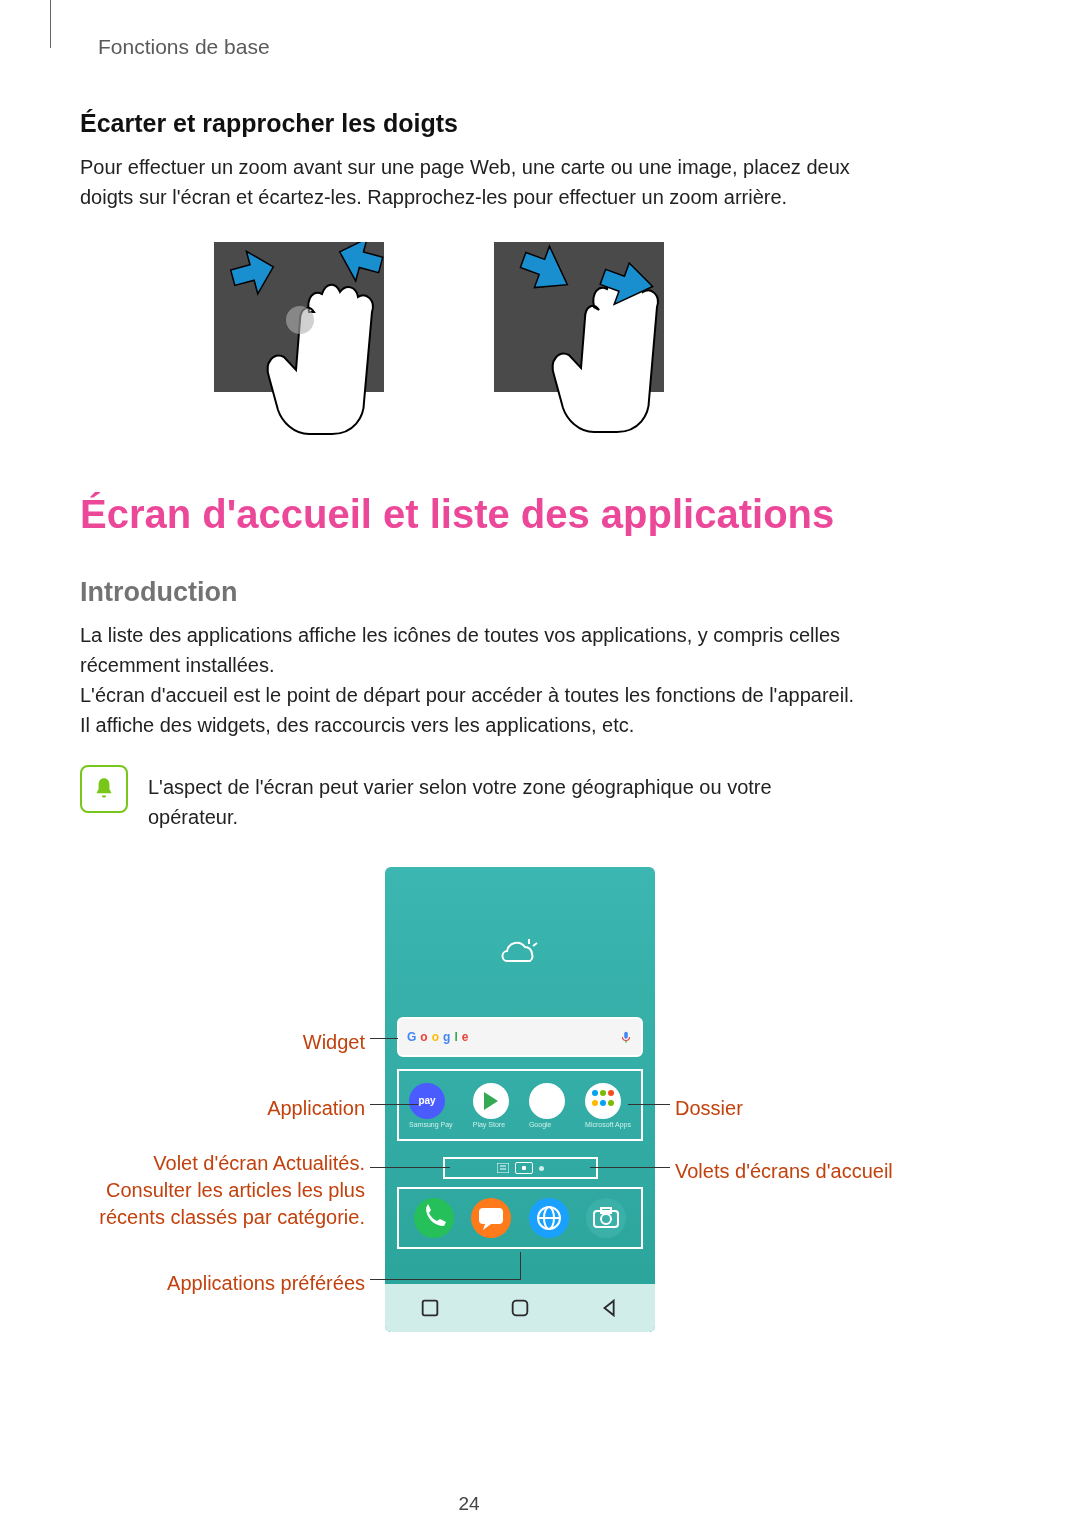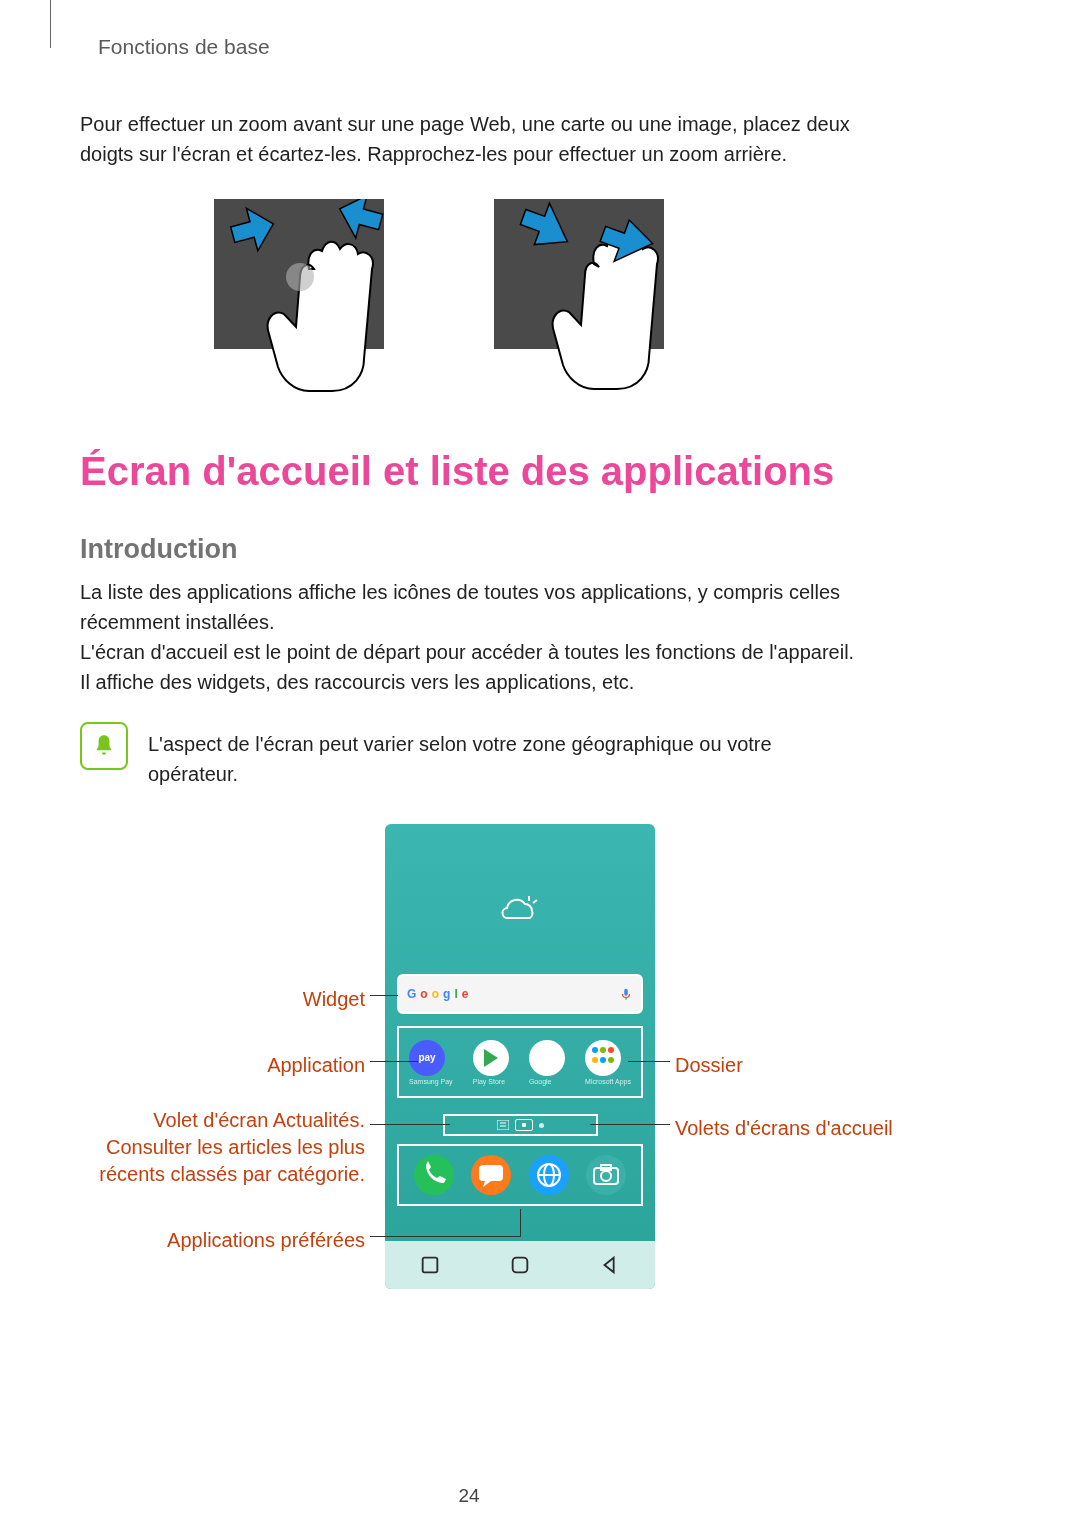--- a/index.html
+++ b/index.html
@@ -185,33 +185,34 @@
     color: #c2410c;
     line-height: 1.35;
   }
   .cl-line {
     position: absolute;
     background: #333;
   }
   .page-num {
     position: absolute;
     left: 0; right: 0;
-    bottom: 20px;
+    bottom: 12px;
     text-align: center;
     font-size: 19px;
     color: #444;
   }
 </style>
 </head>
 <body>
 
 <div class="page">
   <div class="vline"></div>
   <div class="header">Fonctions de base</div>
 
+  <div class="h3">Écarter et rapprocher les doigts</div>
   <div class="body">Pour effectuer un zoom avant sur une page Web, une carte ou une image, placez deux doigts sur l'écran et écartez-les. Rapprochez-les pour effectuer un zoom arrière.</div>
 
   <div class="imgrow">
 
     <svg class="gesture-box" viewBox="0 0 230 195">
       <rect class="bg" x="0" y="0" width="170" height="150"></rect>
       <path class="hand" d="M95 70 C92 55 100 48 108 52 C112 40 122 40 126 50 C132 42 142 44 144 55 C152 50 162 58 158 70 L150 160 C150 175 140 192 118 192 L95 192 C80 192 68 180 64 168 L55 135 C50 120 60 110 70 115 L82 128 L86 78 C86 66 95 62 100 70 Z"></path>
 
       <path class="arrow" d="M60 30 L38 8 L38 22 L18 22 L18 38 L38 38 L38 52 Z" transform="rotate(-15 40 30)"></path>
       <path class="arrow" d="M125 15 L148 -5 L148 9 L168 9 L168 25 L148 25 L148 39 Z" transform="rotate(15 145 15)"></path>

